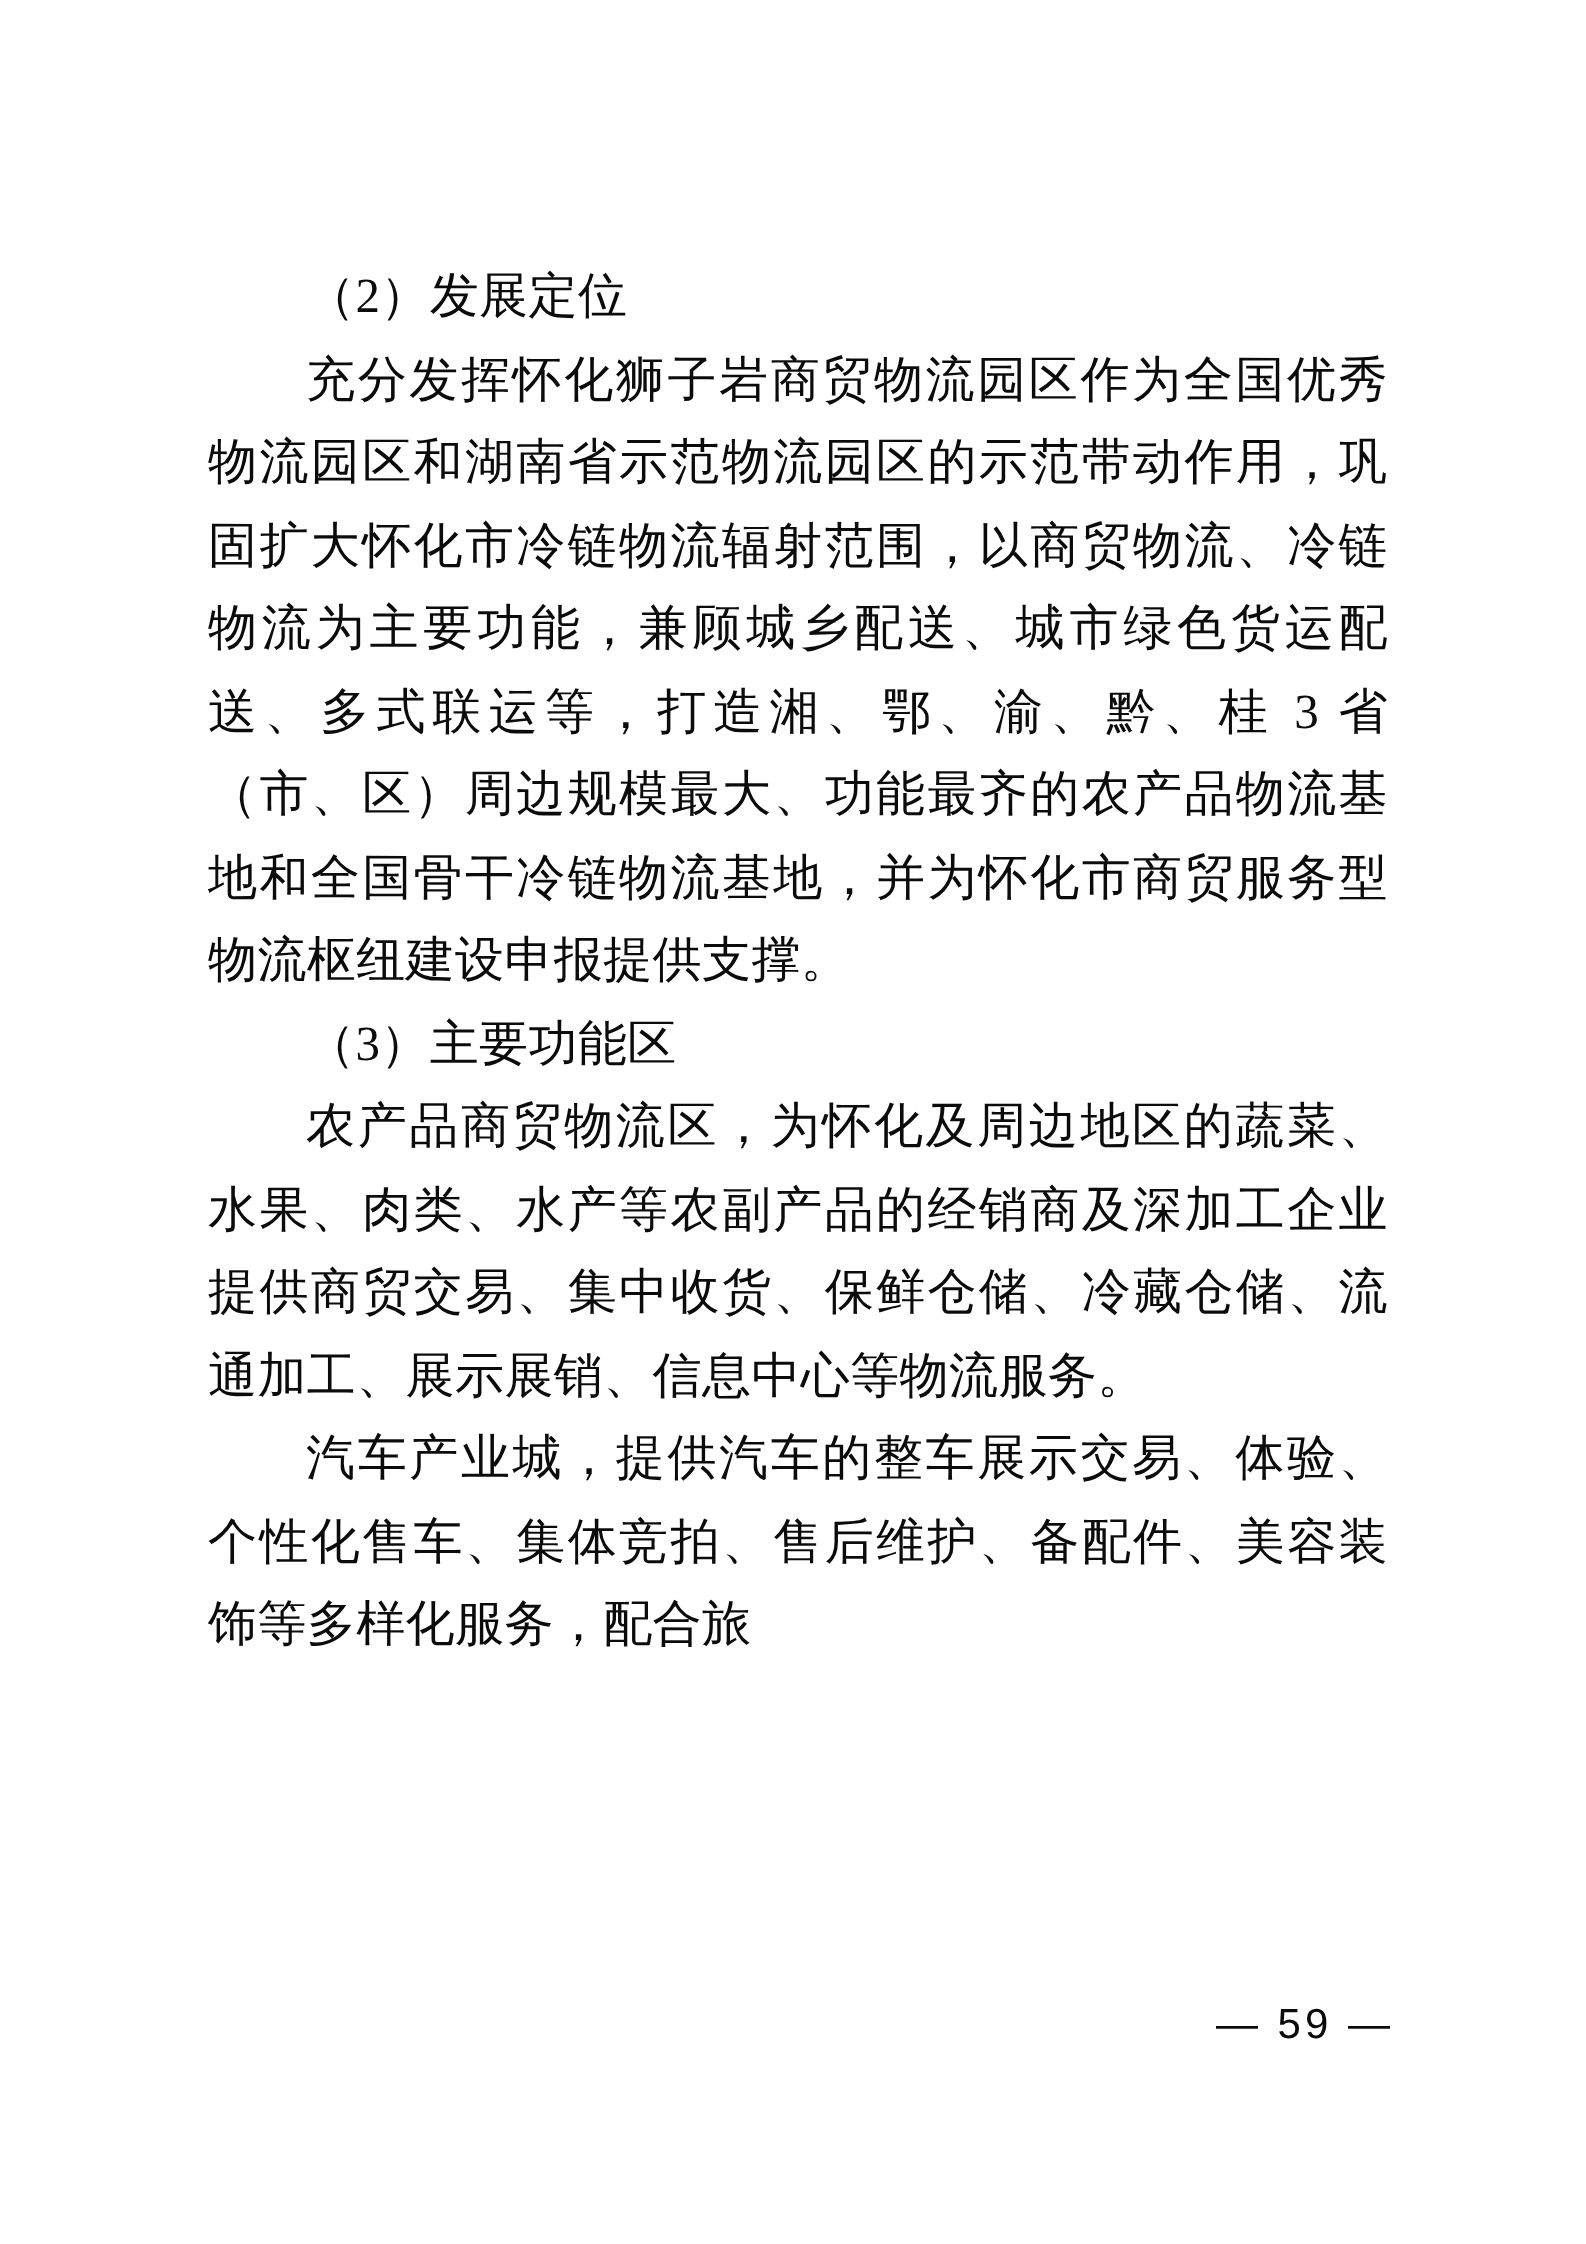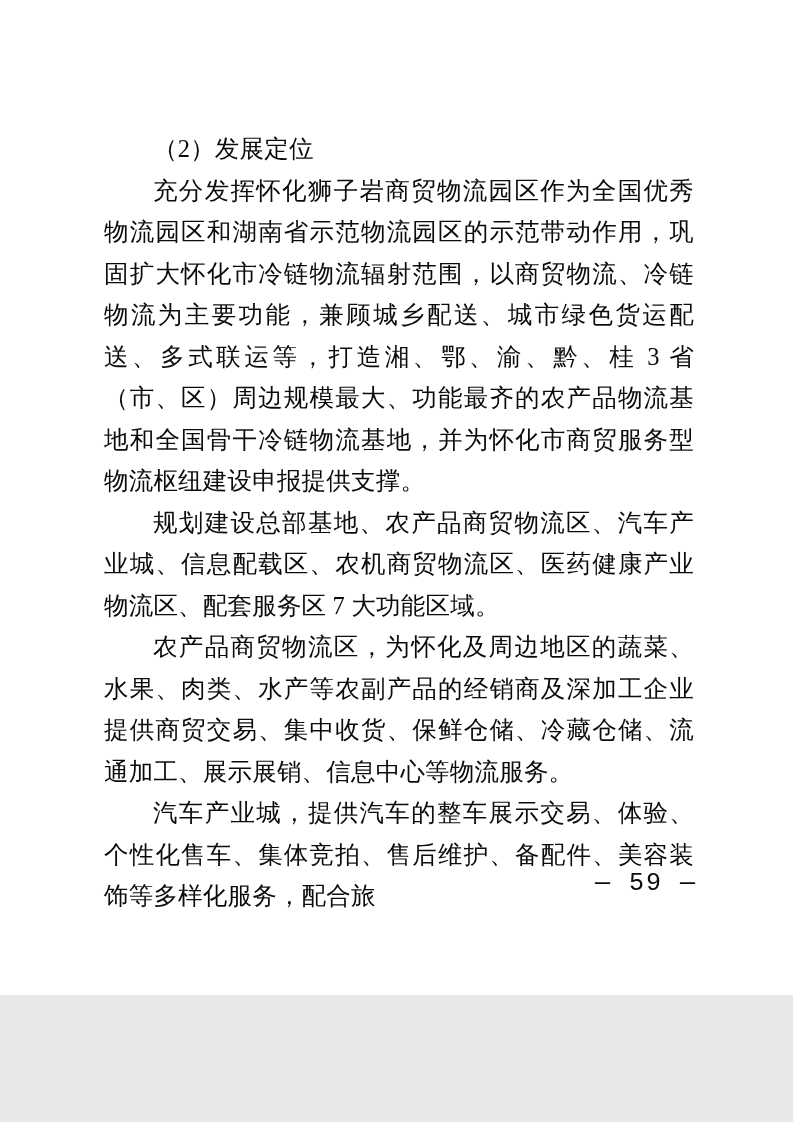--- a/index.html
+++ b/index.html
@@ -5,21 +5,21 @@
   html, body {
     margin: 0;
     padding: 0;
     background: #e8e8e8;
   }
   body {
     font-family: "Liberation Serif", "DejaVu Serif", serif;
   }
   .page {
     width: 793px;
-    height: 995px;
+    height: 1122px;
     background: #ffffff;
     position: relative;
     margin: 0 auto;
     overflow: hidden;
     box-sizing: border-box;
   }
   .content {
     position: absolute;
     left: 104px;
     top: 128px;
@@ -33,31 +33,31 @@
     text-justify: inter-ideograph;
     margin: 0 0 0 0;
     letter-spacing: 0.2px;
     text-indent: 2em;
     font-family: "Liberation Serif", "DejaVu Serif", serif;
   }
   .footer {
     position: absolute;
     right: 96px;
     bottom: 97px;
-    font-size: 25px;
+    font-size: 21px;
     color: #0b0b0b;
     letter-spacing: 2px;
-    font-family: Liberation Mono, monospace;
+    font-family: Liberation Sans, sans-serif;
   }
 </style>
 </head>
 <body>
 
 <div class="page">
   <div class="content">
     <p class="para">（2）发展定位</p>
     <p class="para">充分发挥怀化狮子岩商贸物流园区作为全国优秀物流园区和湖南省示范物流园区的示范带动作用，巩固扩大怀化市冷链物流辐射范围，以商贸物流、冷链物流为主要功能，兼顾城乡配送、城市绿色货运配送、多式联运等，打造湘、鄂、渝、黔、桂 3 省（市、区）周边规模最大、功能最齐的农产品物流基地和全国骨干冷链物流基地，并为怀化市商贸服务型物流枢纽建设申报提供支撑。</p>
-    <p class="para">规划建设总部基地、农产品商贸物流区、汽车产业城、信息配载区、农机商贸物流区、医药健康产业物流区、配套服务区 7 大功能区域。</p>
+    <p class="para">（3）主要功能区</p>
     <p class="para">农产品商贸物流区，为怀化及周边地区的蔬菜、水果、肉类、水产等农副产品的经销商及深加工企业提供商贸交易、集中收货、保鲜仓储、冷藏仓储、流通加工、展示展销、信息中心等物流服务。</p>
     <p class="para">汽车产业城，提供汽车的整车展示交易、体验、个性化售车、集体竞拍、售后维护、备配件、美容装饰等多样化服务，配合旅</p>
   </div>
   <div class="footer">— 59 —</div>
 </div>
 
 </body></html>

